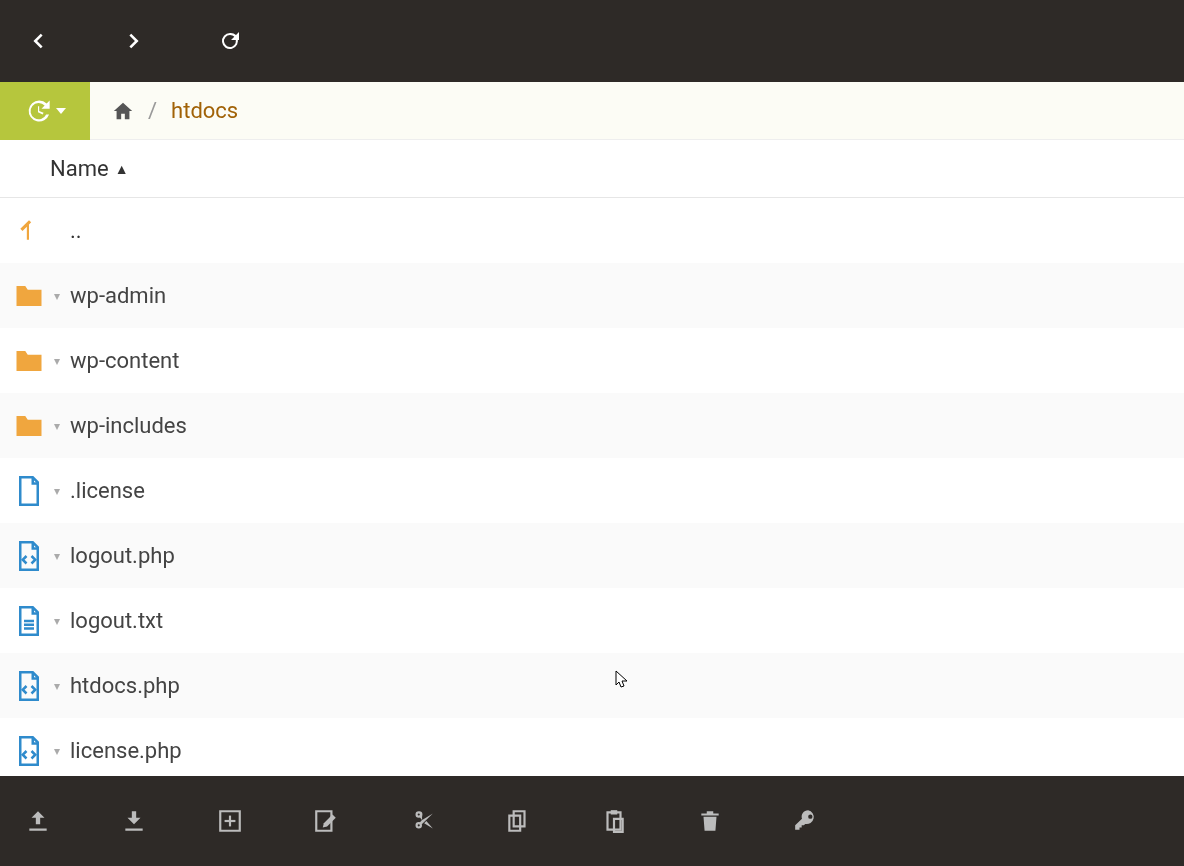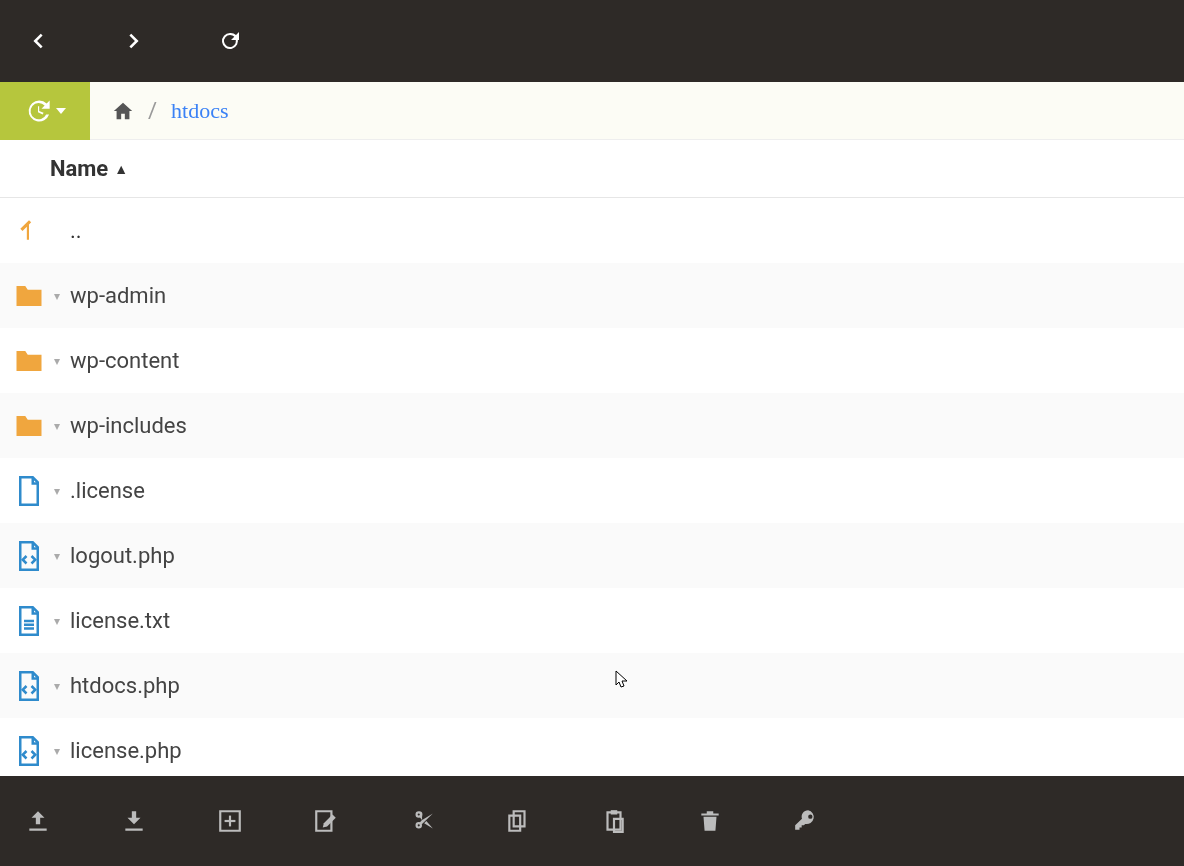--- a/index.html
+++ b/index.html
@@ -4,22 +4,22 @@
 <style>
   * { box-sizing: border-box; margin: 0; padding: 0; }
   html, body { width: 1184px; height: 866px; font-family: -apple-system, "Segoe UI", Roboto, "Helvetica Neue", Arial, sans-serif; overflow: hidden; background: #fff; }
   .top-toolbar { height: 82px; background: #2e2a27; display: flex; align-items: center; padding-left: 18px; gap: 56px; }
   .top-toolbar .tb-btn { width: 40px; height: 40px; display: flex; align-items: center; justify-content: center; cursor: pointer; color: #fff; }
   .breadcrumb-bar { height: 58px; background: #fcfcf5; display: flex; align-items: center; border-bottom: 1px solid #eee; }
   .history-btn { width: 90px; height: 58px; background: #b6c63d; display: flex; align-items: center; justify-content: center; color: #fff; cursor: pointer; gap:4px; }
   .crumbs { display: flex; align-items: center; padding-left: 22px; font-size: 22px; color: #555; gap: 14px; }
   .crumb-sep { color: #999; }
   .crumb-home { color: #555; cursor: pointer; }
-  .crumb-item { color: #3b82f6; cursor: pointer; font-family: Liberation Serif, serif; }
-  .list-header { height: 58px; display: flex; align-items: center; padding-left: 50px; border-bottom: 1px solid #e6e6e6; font-size: 22px; font-weight: 700; color: #333; gap:6px; cursor: pointer; }
+  .crumb-item { color: #a16207; cursor: pointer; }
+  .list-header { height: 58px; display: flex; align-items: center; padding-left: 50px; border-bottom: 1px solid #e6e6e6; font-size: 22px; font-weight: 400; color: #333; gap:6px; cursor: pointer; }
   .sort-caret { font-size: 14px; }
   .file-list { height: calc(866px - 82px - 58px - 58px - 90px); overflow-y: auto; }
   .row { height: 65px; display: flex; align-items: center; padding-left: 10px; font-size: 22px; color: #444; cursor: pointer; }
   .row:nth-child(even) { background: #fafafa; }
   .row .icon-slot { width: 38px; display: flex; justify-content: center; }
   .row .dd { width: 18px; color: #aaa; font-size: 12px; text-align:center; }
   .row .label { padding-left: 4px; }
   .up-row .label { color: #333; }
   .bottom-toolbar { height: 90px; background: #2e2a27; display: flex; align-items: center; padding-left: 18px; gap: 56px; position: absolute; bottom: 0; left:0; right:0; }
   .bottom-toolbar .bb-btn { width: 40px; height: 40px; display: flex; align-items: center; justify-content: center; cursor: pointer; color: #bcbcbc; }
@@ -132,21 +132,21 @@
     </div>
     <div class="row">
       <span class="icon-slot">
         <svg width="26" height="30" viewBox="0 0 20 24">
           <path fill="none" stroke="#2f8bcc" stroke-width="2" d="M3 1h10l4 4v18H3z"></path>
           <path fill="none" stroke="#2f8bcc" stroke-width="2" d="M13 1v5h5"></path>
           <path stroke="#2f8bcc" stroke-width="2" d="M6 12h8M6 15h8M6 18h8"></path>
         </svg>
       </span>
       <span class="dd">▾</span>
-      <span class="label">license.txt</span>
+      <span class="label">logout.txt</span>
     </div>
     <div class="row">
       <span class="icon-slot">
         <svg width="26" height="30" viewBox="0 0 20 24">
           <path fill="none" stroke="#2f8bcc" stroke-width="2" d="M3 1h10l4 4v18H3z"></path>
           <path fill="none" stroke="#2f8bcc" stroke-width="2" d="M13 1v5h5"></path>
           <path fill="none" stroke="#2f8bcc" stroke-width="2" d="M8 12l-3 3 3 3M12 12l3 3-3 3"></path>
         </svg>
       </span>
       <span class="dd">▾</span>

